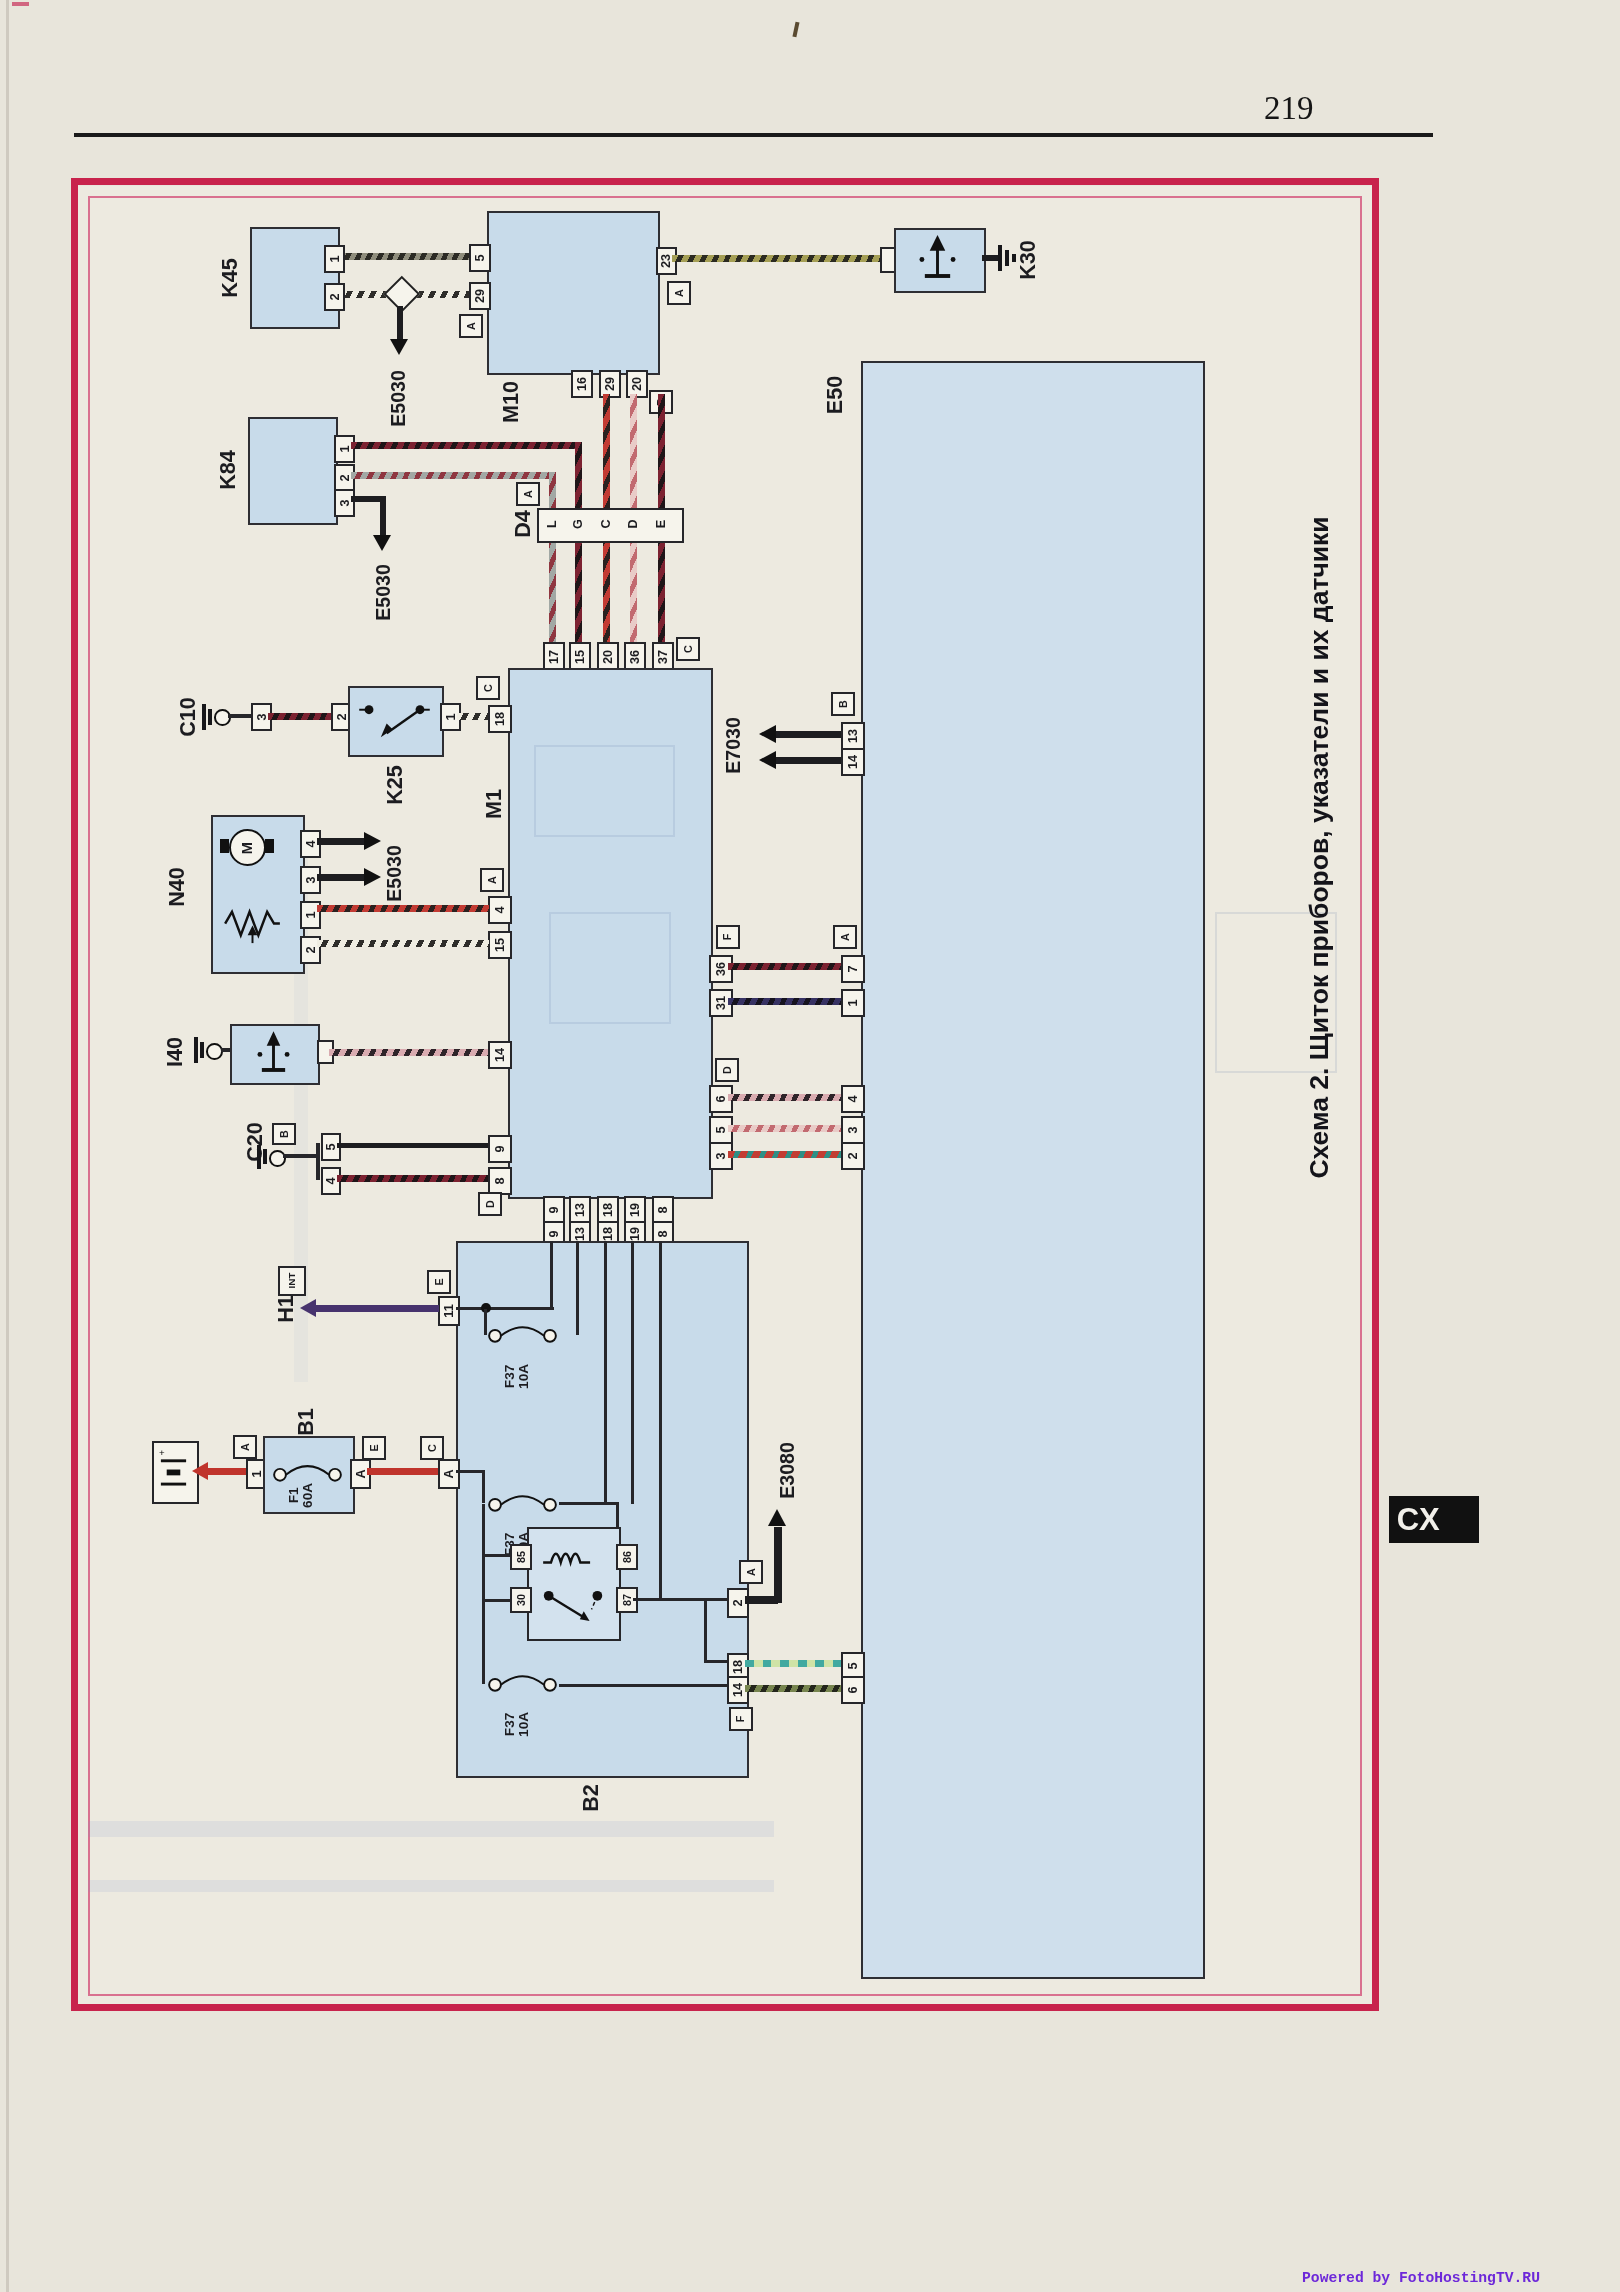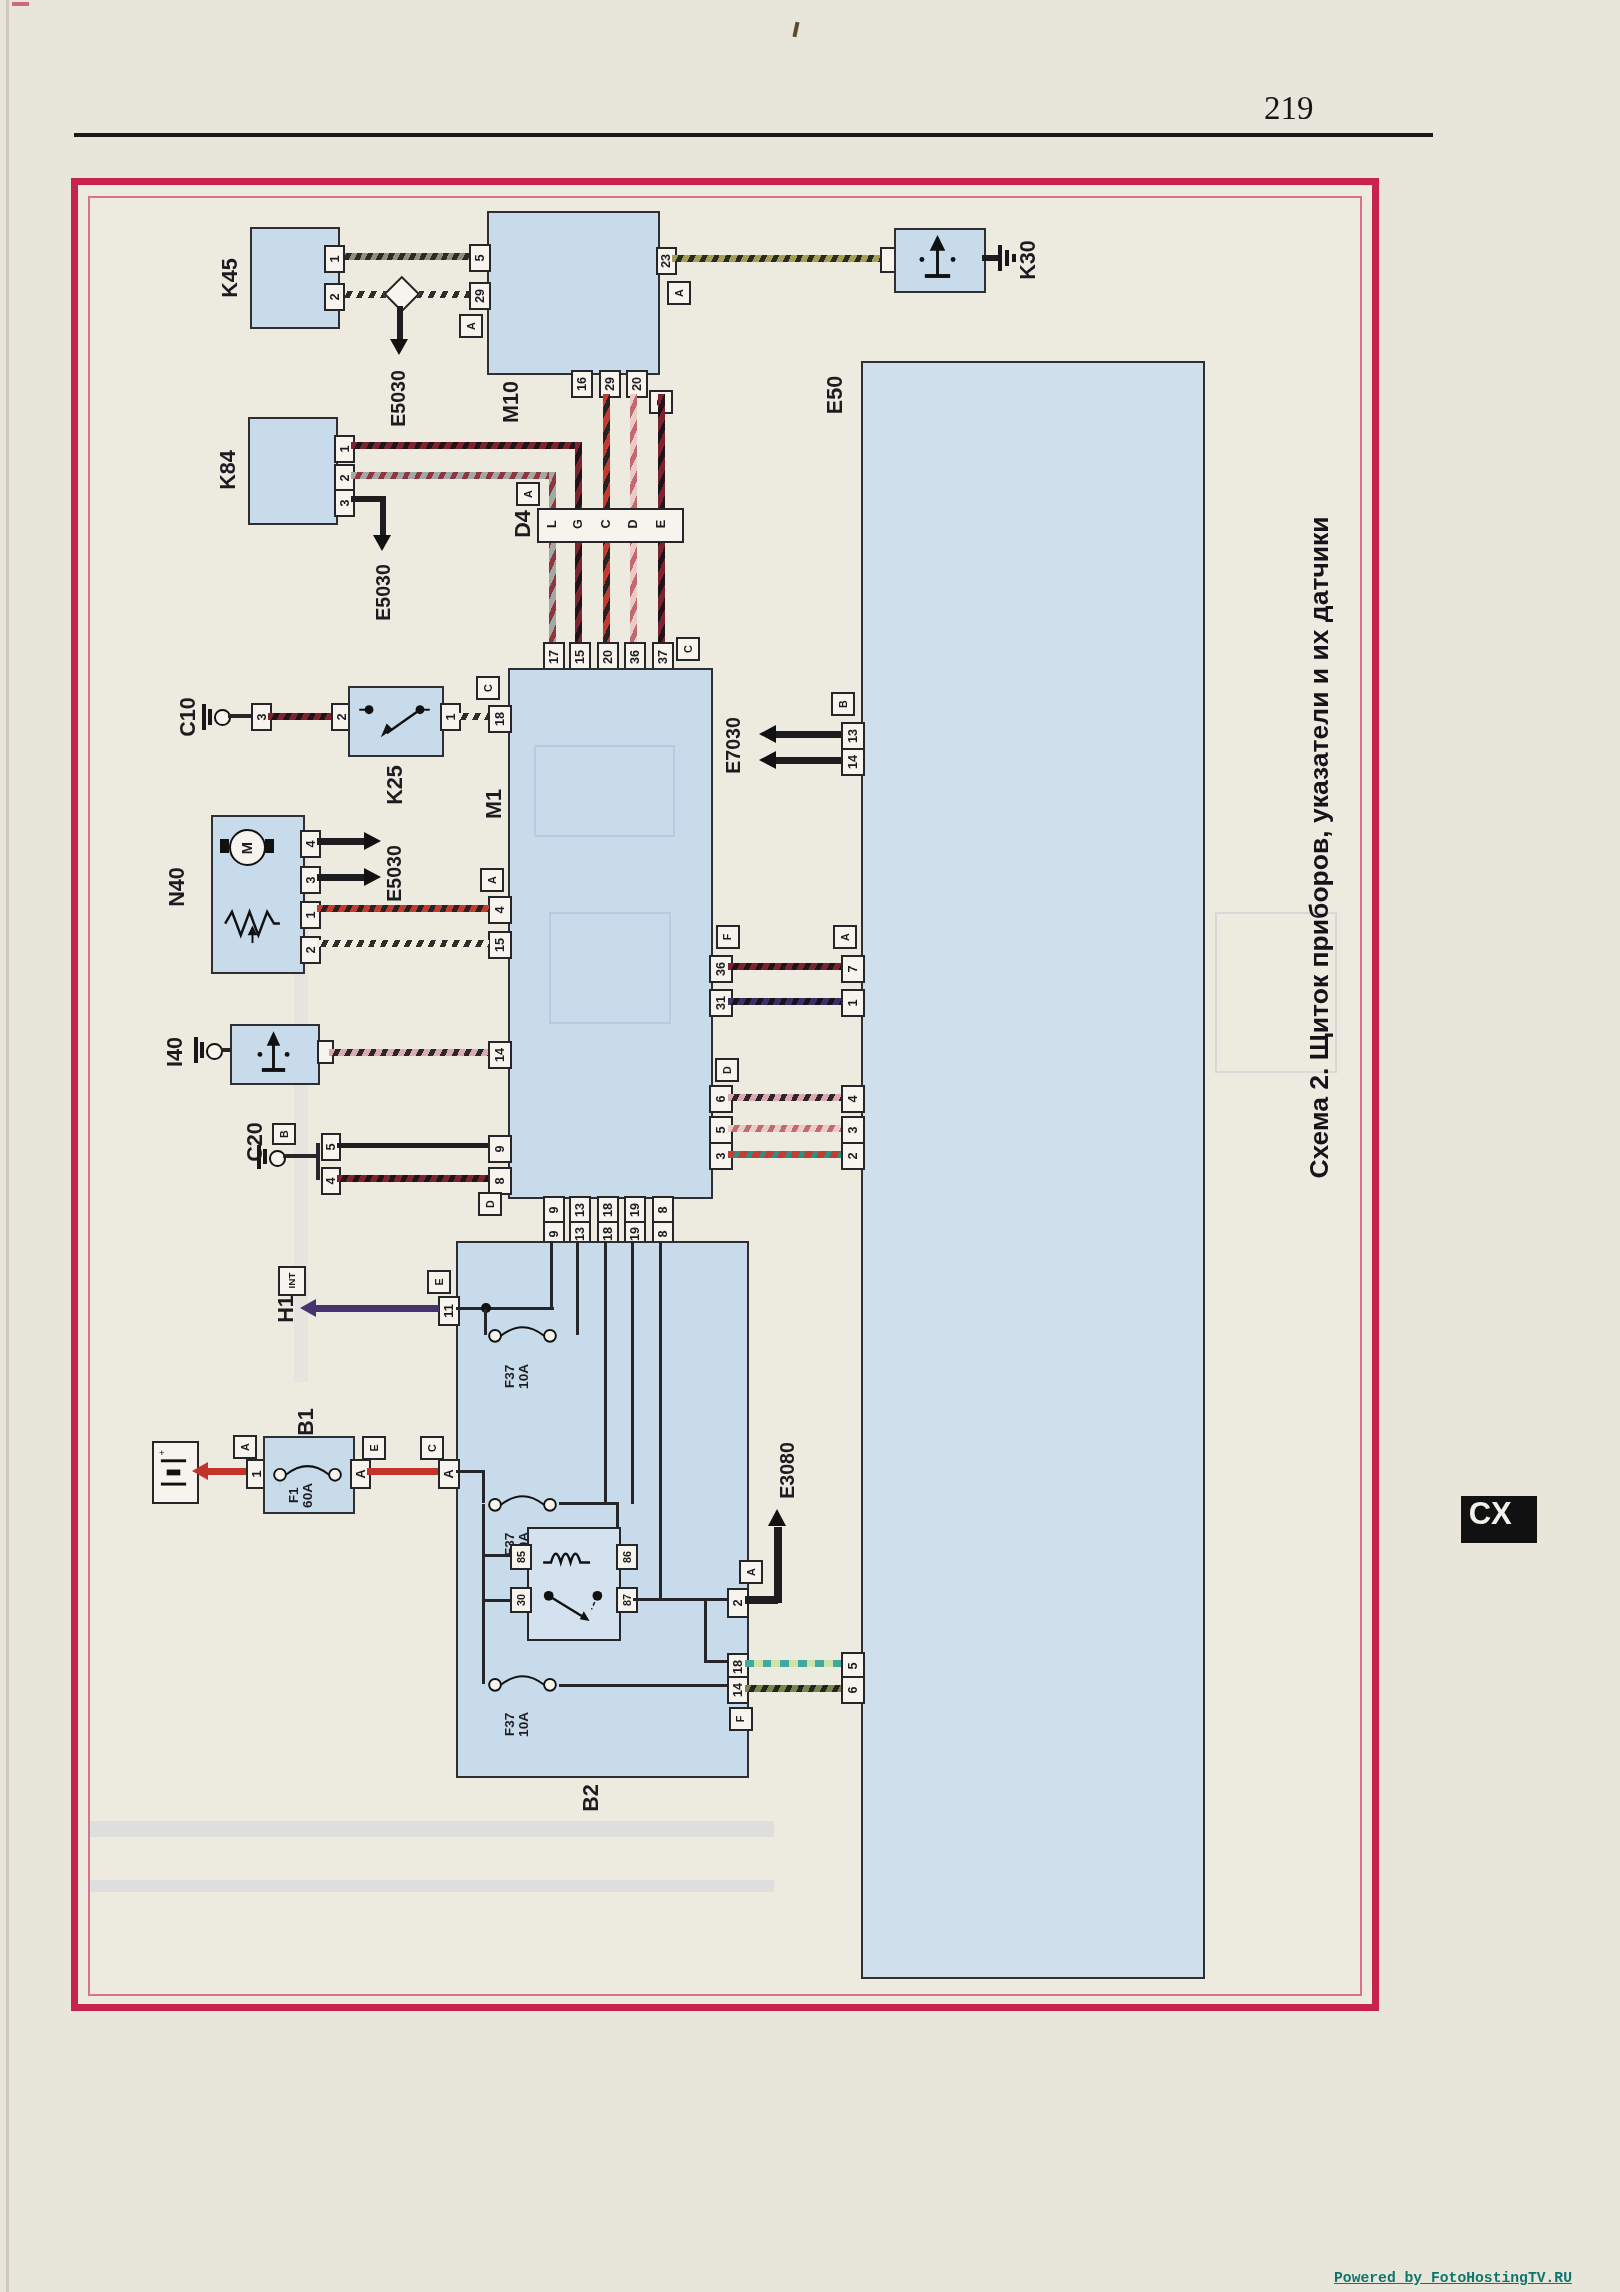--- a/index.html
+++ b/index.html
@@ -641,19 +641,19 @@
     </div>
   <div class="tag" style="left:729px;top:1707px;width:19.6px;height:19.6px;">
       <span>F</span>
     </div>
   <div class="wh w-teal" style="left:745px;top:1660px;width:96px;"></div>
   <div class="wh w-green" style="left:745px;top:1685px;width:96px;"></div>
 
   <div class="vl" style="left:1118px;top:828px;width:402px;height:39px;">
     <span class="rot" style="font:700 26.5px 'Liberation Sans',sans-serif;color:#14141a;">Схема 2. Щиток приборов, указатели и их датчики</span>
   </div>
-  <div class="abs" style="left:1461px;top:1496px;width:76px;height:47px;background:#111;display:flex;">
+  <div class="abs" style="left:1389px;top:1496px;width:90px;height:47px;background:#111;display:flex;align-items:center;">
     <span style="color:#f2f0ea;font:700 31px 'Liberation Sans',sans-serif;padding-left:7.8px;letter-spacing:1px;">СХ</span>
   </div>
-  <div class="abs" style="left:1334px;top:2270px;width:245px;font:700 14.7px 'Liberation Mono',monospace;color:#0f766e;text-decoration:underline;">Powered by FotoHostingTV.RU</div>
+  <div class="abs" style="left:1302px;top:2270px;width:245px;font:700 14.7px 'Liberation Mono',monospace;color:#6d28d9;">Powered by FotoHostingTV.RU</div>
 
 </div>
 
 
 </body></html>

